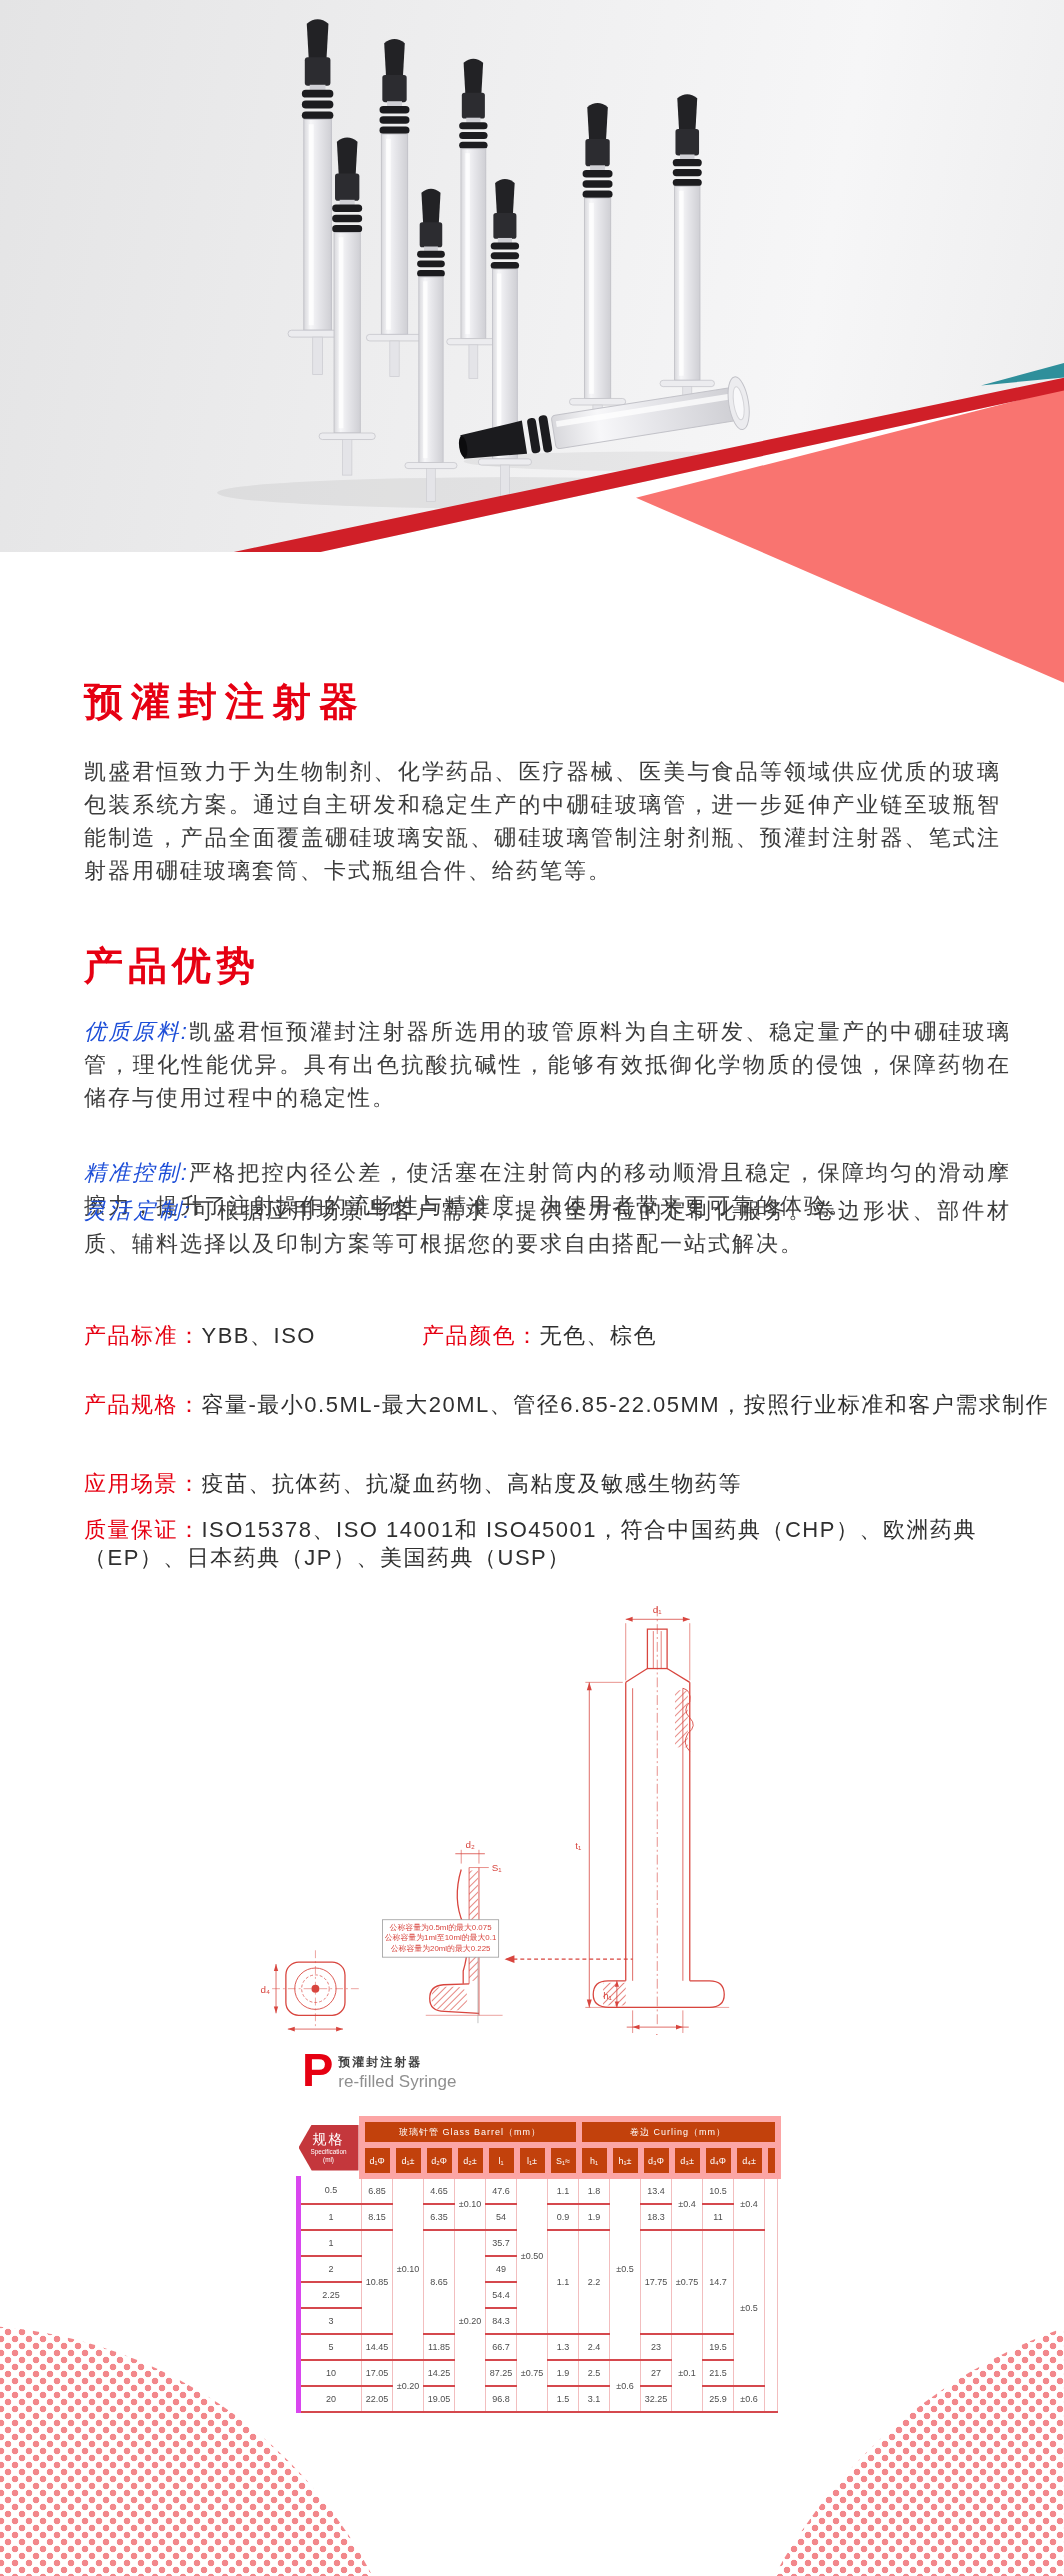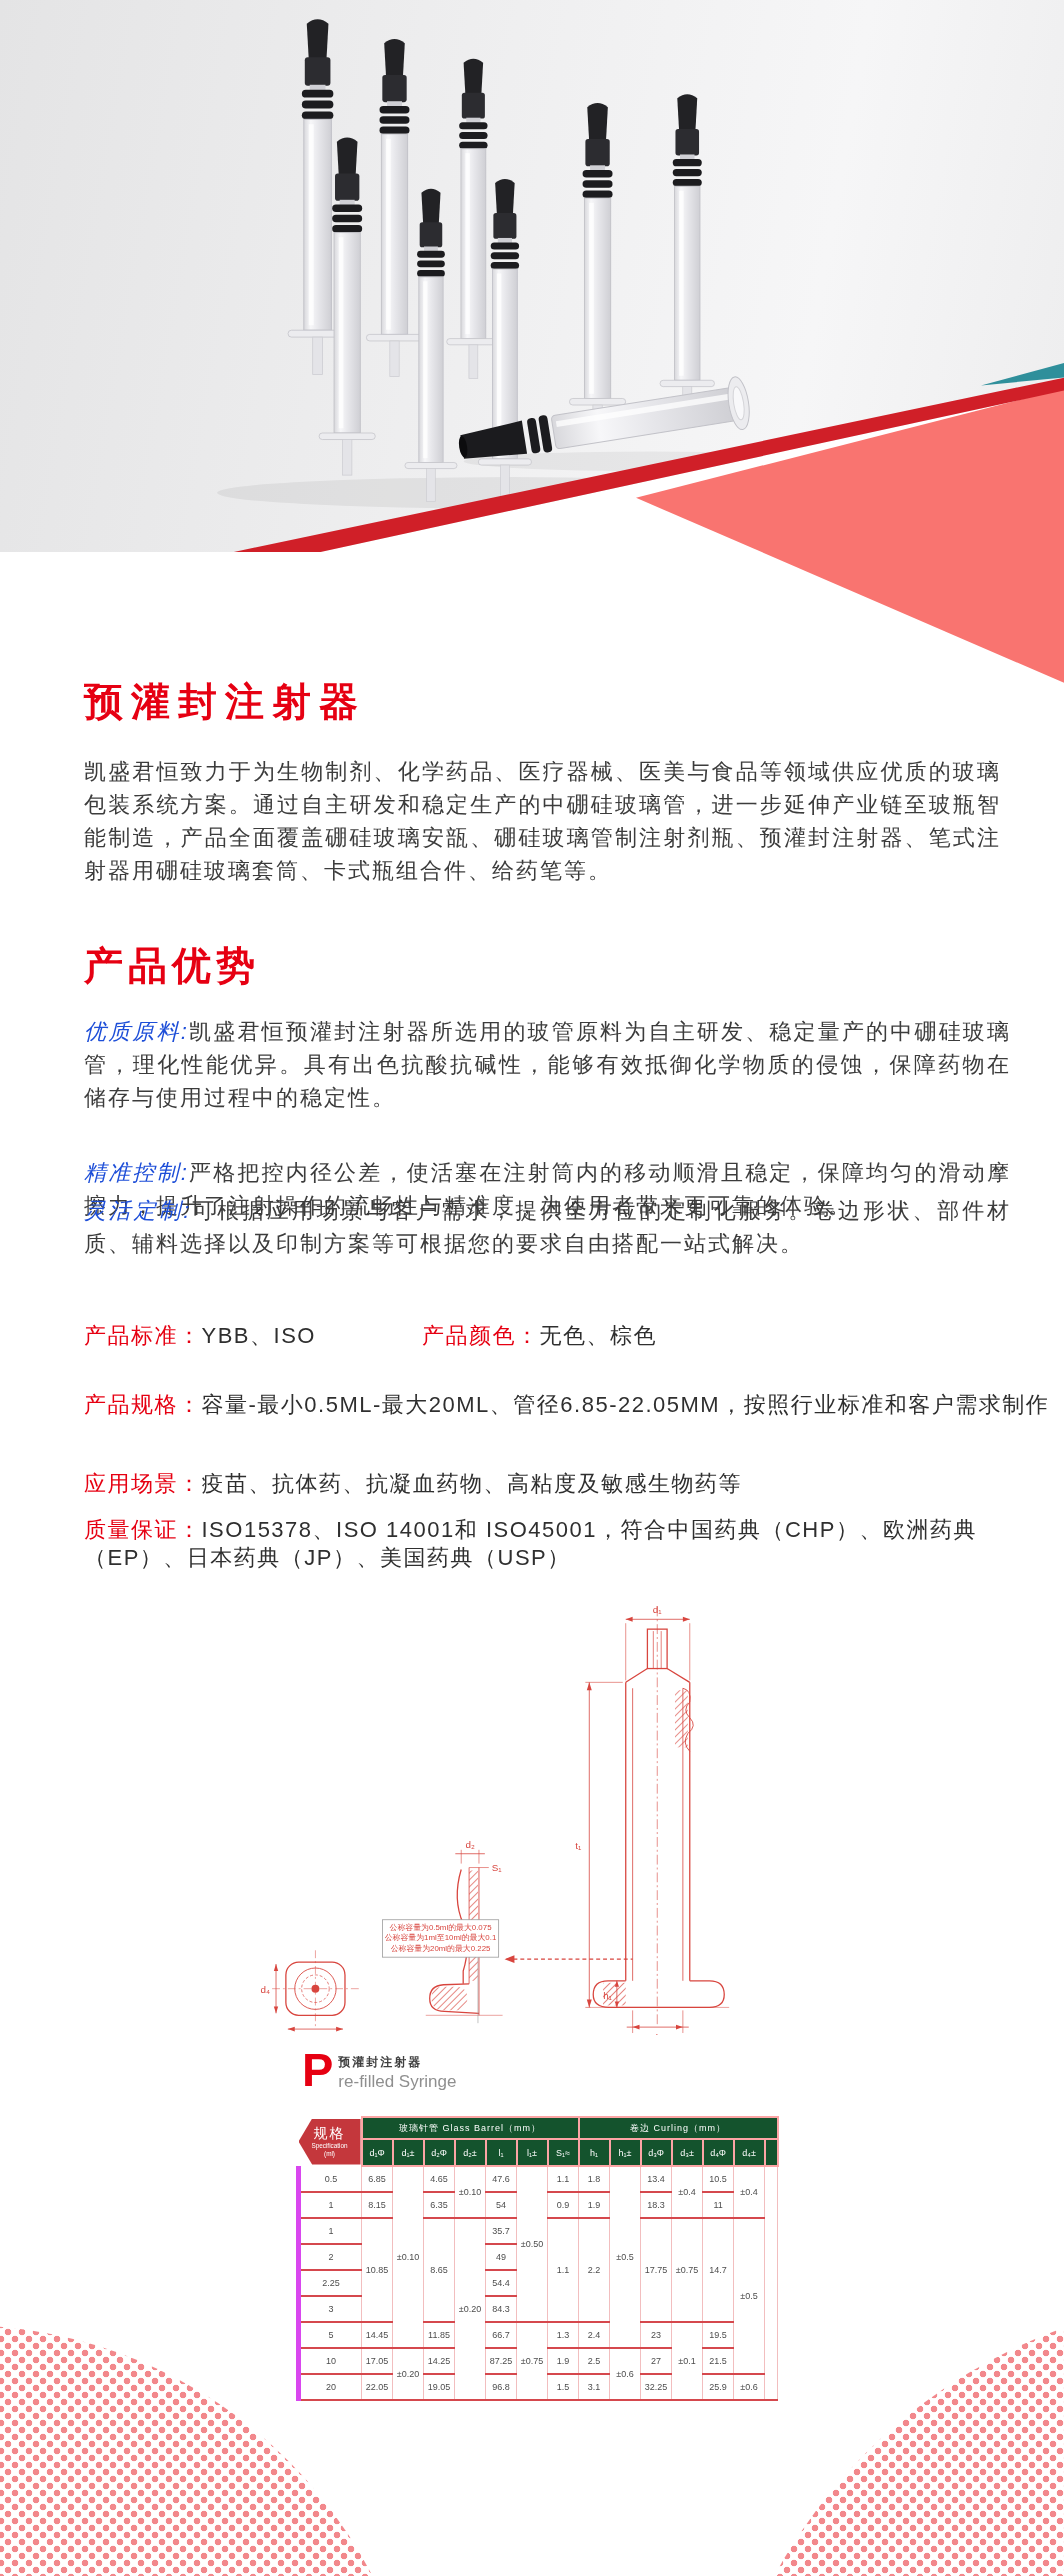--- a/index.html
+++ b/index.html
@@ -26,21 +26,21 @@
   
   .tbl-title{position:absolute;left:302px;top:2047px;display:flex;}
   .p-initial{color:#e60012;font-size:47px;font-weight:bold;line-height:45px;}
   .tbl-sub{margin-left:5px;padding-top:7px;}
   .tbl-cn{font-size:12px;color:#3f3f3f;font-weight:bold;letter-spacing:2px;}
   .tbl-en{font-size:17px;color:#8f8f8f;margin-top:1px;}
 
   
   .spec-table-wrap{position:absolute;left:296px;top:2116px;}
   table.spec{border-collapse:collapse;table-layout:fixed;width:473px;font-size:9px;color:#4d4d4d;}
-  table.spec thead th{background:#14532d;color:#fff;font-weight:normal;border:2px solid #fca5a5;padding:0;}
+  table.spec thead th{background:#c2410c;color:#fff;font-weight:normal;border:6px solid #fca5a5;padding:0;}
   table.spec th.group-th{height:20px;font-size:9px;letter-spacing:1px;}
   table.spec th.col-th{height:25px;font-size:9px;}
   table.spec th.spec-th{background:transparent;border:none;padding:0;}
   .spec-shape{height:46px;background:#c4373c;clip-path:polygon(22% 0,100% 0,100% 100%,22% 100%,0 50%);
               color:#fff;display:flex;flex-direction:column;align-items:center;justify-content:center;line-height:1.2;}
   .spec-shape .l0{font-size:14px;letter-spacing:2px;}
   .spec-shape .l1{font-size:6.4px;}
   .spec-shape .l2{font-size:6.4px;}
   table.spec tbody td{height:22px;text-align:center;vertical-align:middle;
       border-right:1px solid #f2bebf;border-bottom:2px solid #d5484d;background:#fff;}

